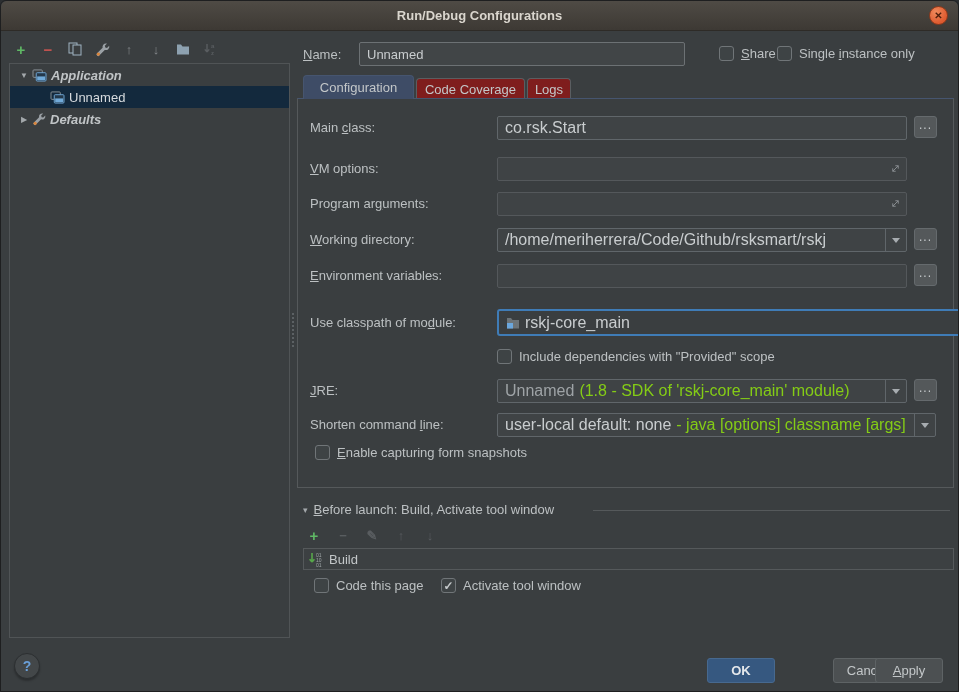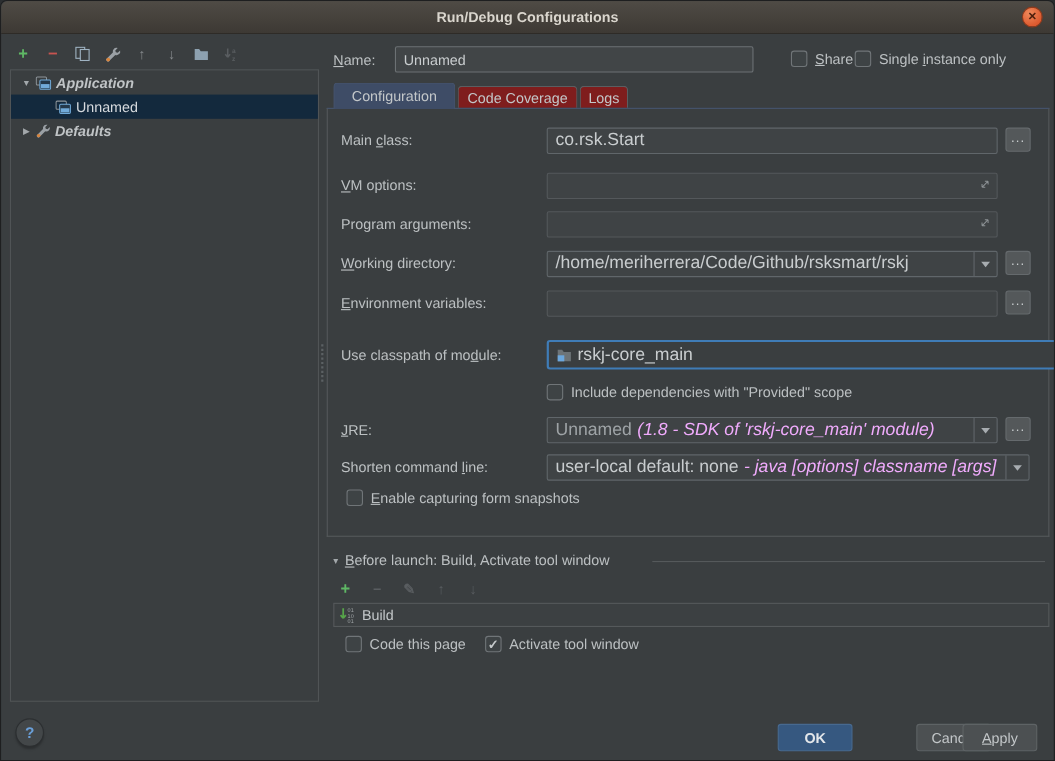--- a/index.html
+++ b/index.html
@@ -60,21 +60,21 @@
     display:flex;align-items:center;justify-content:center;}
   .tri{width:0;height:0;border-left:4px solid transparent;border-right:4px solid transparent;
     border-top:5px solid #a7acb0;}
   .dots-btn{position:absolute;left:616px;width:23px;height:22px;background:#54585a;
     border:1px solid #656a6d;border-radius:3px;color:#c9cdcf;font-size:12px;text-align:center;
     line-height:16px;cursor:pointer;letter-spacing:1px;}
   .expander{position:absolute;right:5px;}
   .focused-combo{left:199px;width:487px;height:27px;border:2px solid #3f7cb7;border-radius:3px;
     background:#3a3e40;}
   .focused-combo .arrow-sect{border-left:1px solid #3f7cb7;width:20px;}
-  .hint{color:#f0abfc;font-style:italic;}
+  .hint{color:#84cc16;}
   .muted{color:#9ea3a6;}
   .gap{margin-left:5px;}
   
   .bl-header{position:absolute;left:302px;top:501px;display:flex;align-items:center;color:#bcc0c2;font-size:13px;}
   .bl-header .twisty{font-size:9px;color:#a3a8ab;margin-right:6px;cursor:pointer;}
   .bl-line{position:absolute;left:592px;right:8px;top:509px;height:1px;background:#55595b;}
   .bl-toolbar{position:absolute;left:305px;top:526px;display:flex;gap:13px;align-items:center;}
   .task-list{position:absolute;left:302px;top:547px;width:651px;height:22px;border:1px solid #55595b;
     background:#3c4042;display:flex;align-items:center;color:#c3c7c9;font-size:13px;padding:0 4px;cursor:pointer;}
   #showpage-box{left:313px;top:577px;} #activate-box{left:440px;top:577px;}

